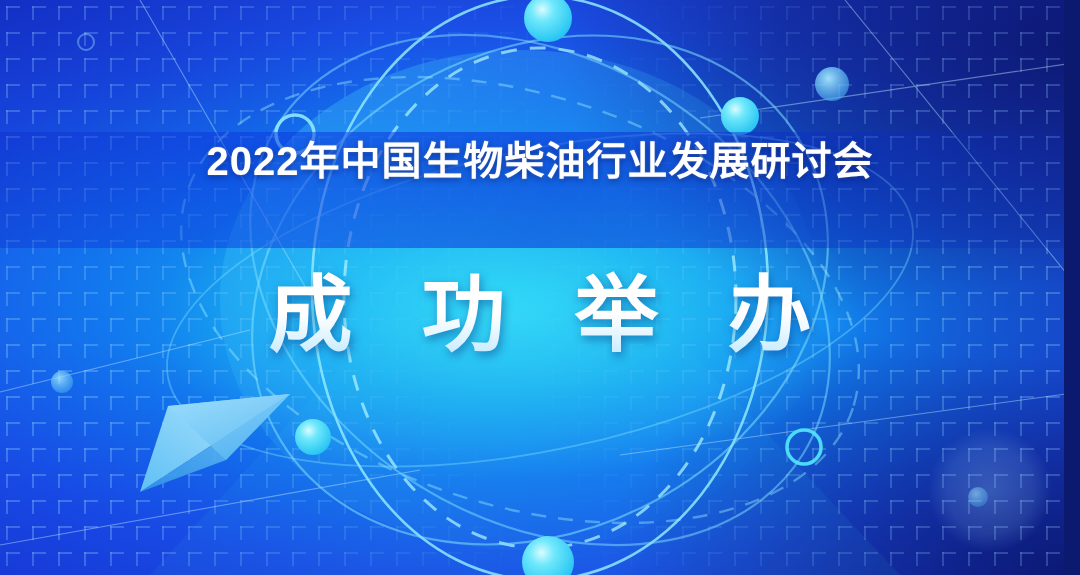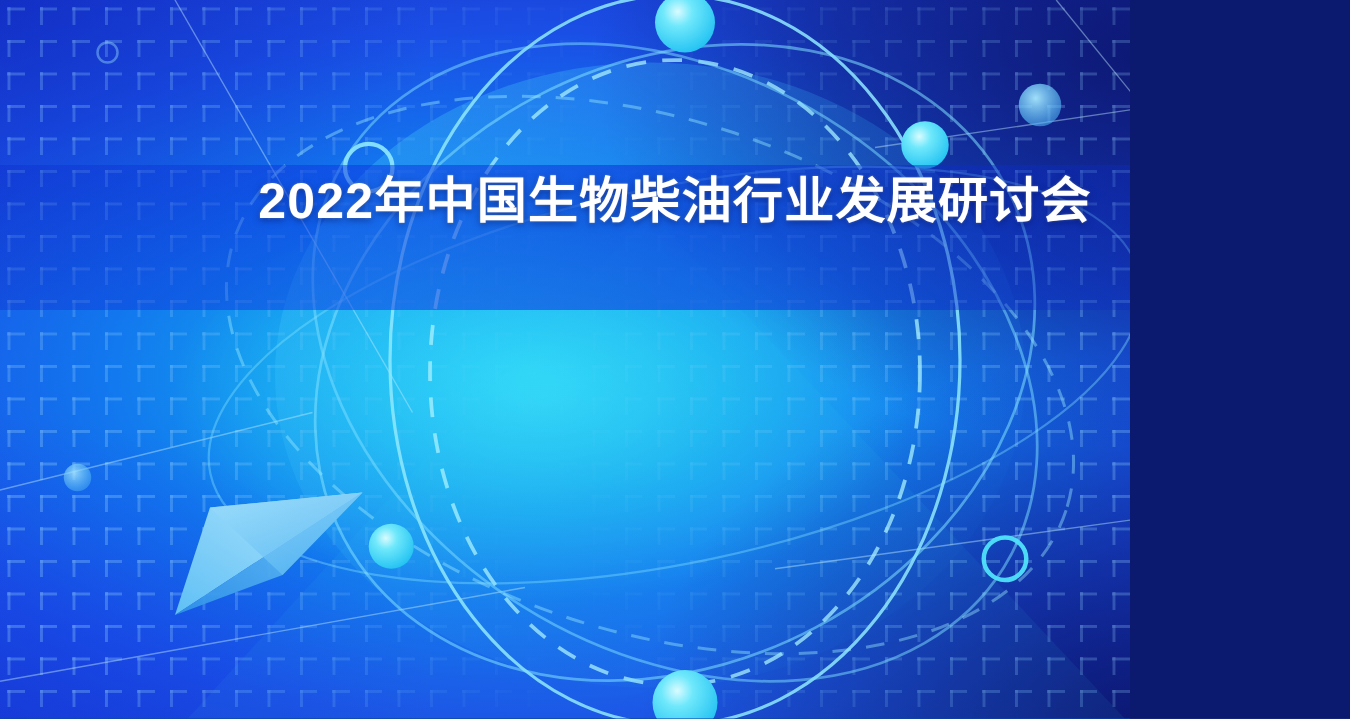--- a/index.html
+++ b/index.html
@@ -1,25 +1,25 @@
 <!DOCTYPE html>
 <html lang="zh-CN"><head>
 <meta charset="utf-8">
 <title>Banner</title>
 <style>
   html,body{margin:0;padding:0;background:#0b1a6e;}
   *{box-sizing:border-box;}
 
   .stage{
     position:relative;
-    width:904px;
+    width:1064px;
     height:575px;
     overflow:hidden;
     font-family:"Liberation Sans","DejaVu Sans",sans-serif;
-    background:#0369a1;
+    background:#737373;
     user-select:none;
   }
 
   
   .bg-base{
     position:absolute; inset:0;
     background:
       radial-gradient(120% 95% at 47% 52%, #17c8f2 0%, #13a8ef 14%, #1276ee 32%, #1a4fe6 50%, #1a3ad0 66%, #18269f 82%, #141c78 100%);
   }
   .bg-corner-dark{
@@ -222,14 +222,17 @@
       <path d="M28 12 L150 0 L86 66 Z" fill="url(#gPlaneC)" opacity=".75"></path>
     </g>
   </svg>
 
   <div class="title-band"></div>
 
   <div class="titles">
     <div class="title-line">2022年中国生物柴油行业发展研讨会</div>
   </div>
 
+  <div class="headline-wrap">
+    <div class="headline">成 功 举 办</div>
+  </div>
 
 </div>
 
 </body></html>

